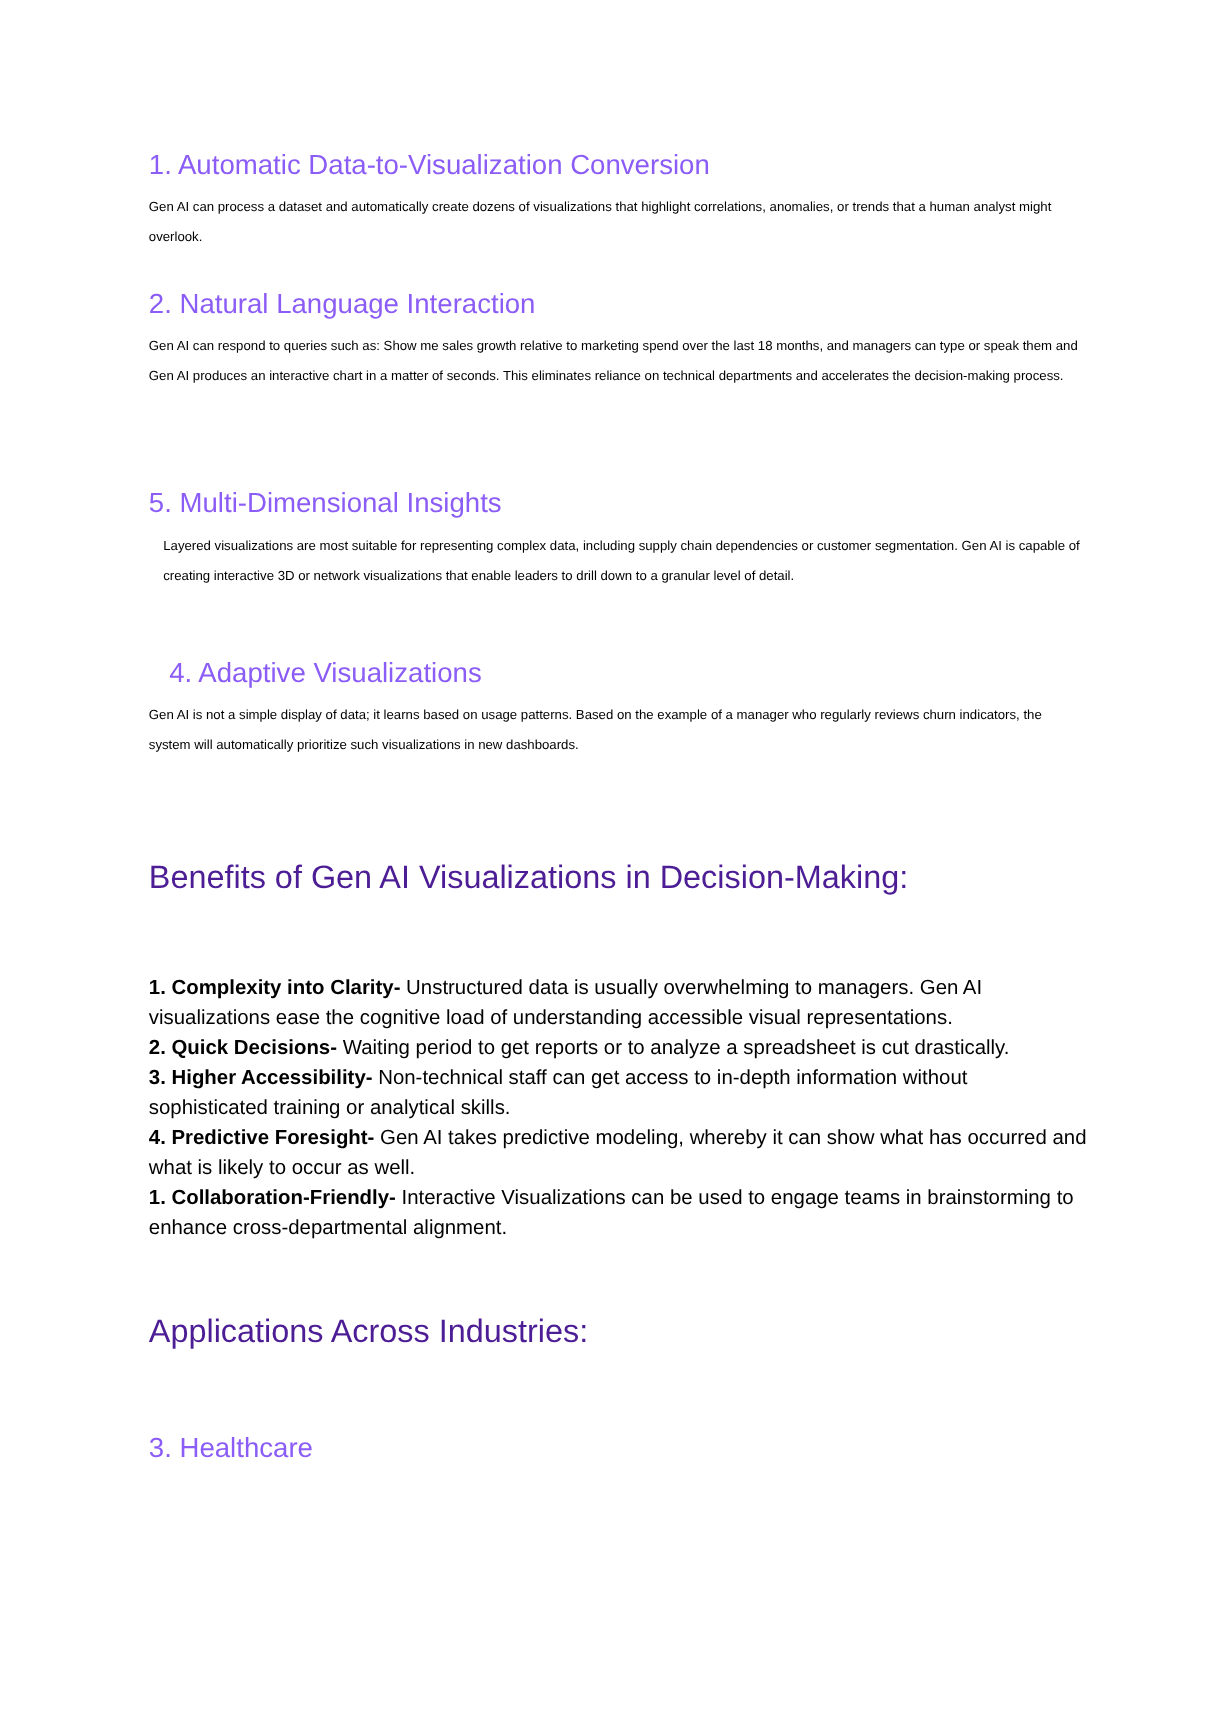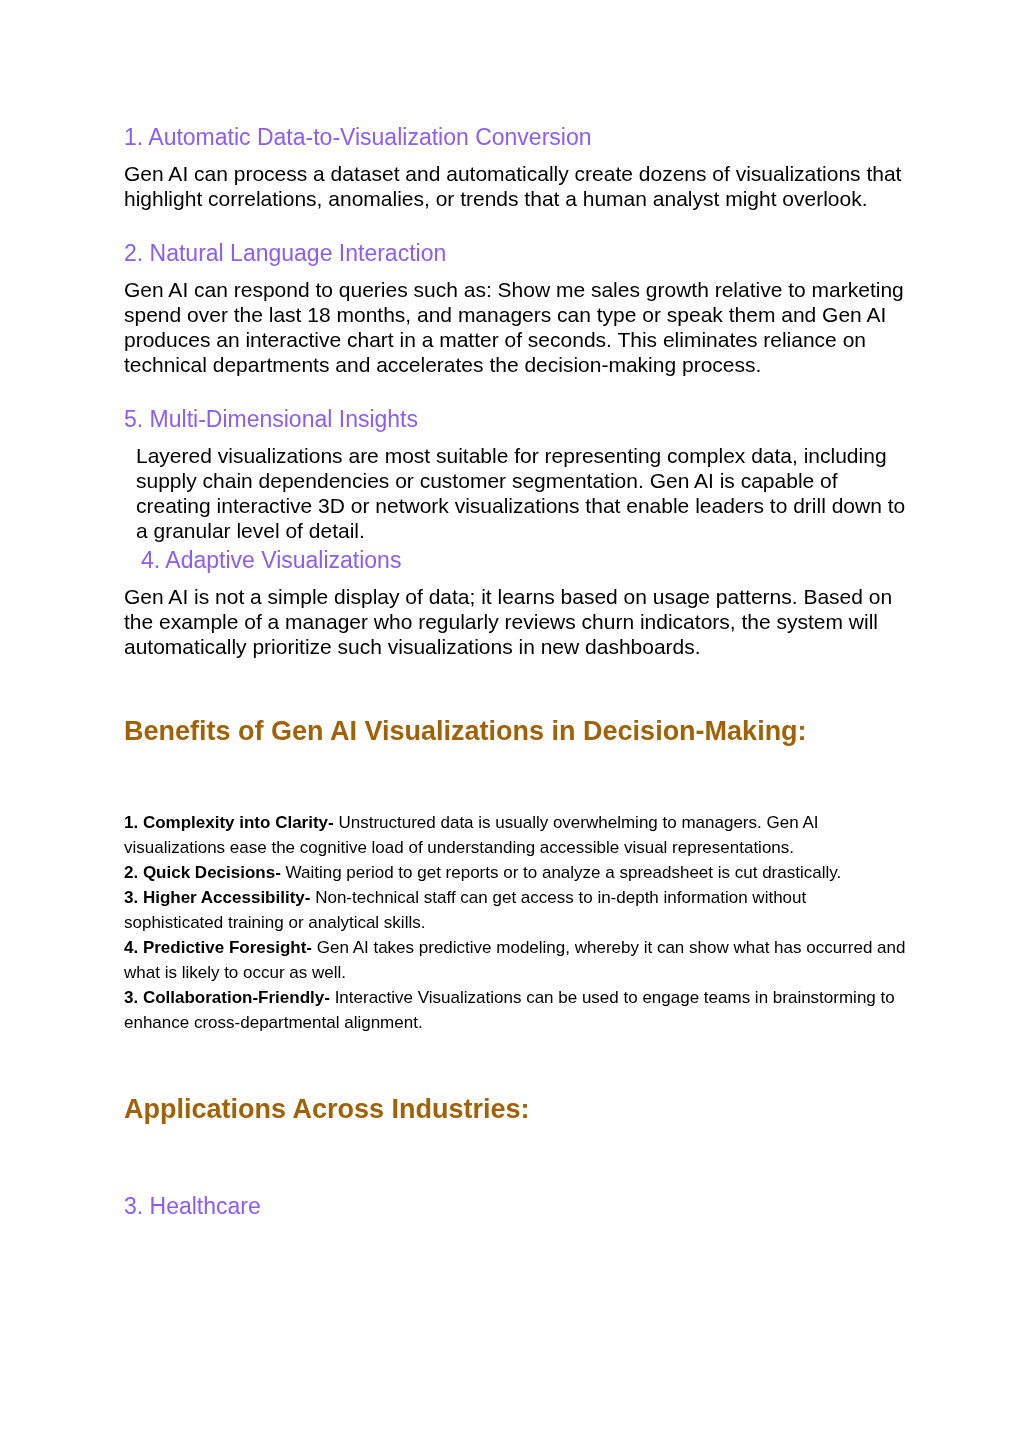--- a/index.html
+++ b/index.html
@@ -28,31 +28,31 @@
       color: #8b5cf6;
       white-space: nowrap;
       line-height: 28px;
       margin: 0;
       font-weight: normal;
     }
     .h2 {
       position: absolute;
       left: 0;
       font-size: 27px;
-      color: #a16207;
+      color: #4c1d95;
       white-space: nowrap;
       line-height: 32px;
       margin: 0;
-      font-weight: bold;
+      font-weight: normal;
     }
     .para {
       position: absolute;
       left: 0;
       width: 780px;
-      font-size: 21px;
+      font-size: 11px;
       line-height: 25px;
       color: #000000;
       margin: 0;
     }
     .benefits {
       position: absolute;
       left: 0;
       top: 810px;
       width: 785px;
       font-size: 17px;
@@ -78,20 +78,20 @@
   <h3 class="h3" style="top:546px;margin-left:17px;">4. Adaptive Visualizations</h3>
   <p class="para" style="top:584px;">Gen AI is not a simple display of data; it learns based on usage patterns. Based on the example of a manager who regularly reviews churn indicators, the system will automatically prioritize such visualizations in new dashboards.</p>
 
   <h2 class="h2" style="top:715px;">Benefits of Gen AI Visualizations in Decision-Making:</h2>
 
   <div class="benefits">
     <p class="benefit"><b>1. Complexity into Clarity-</b><span> Unstructured data is usually overwhelming to managers. Gen AI visualizations ease the cognitive load of understanding accessible visual representations.</span></p>
     <p class="benefit"><b>2. Quick Decisions-</b><span> Waiting period to get reports or to analyze a spreadsheet is cut drastically.</span></p>
     <p class="benefit"><b>3. Higher Accessibility-</b><span> Non-technical staff can get access to in-depth information without sophisticated training or analytical skills.</span></p>
     <p class="benefit"><b>4. Predictive Foresight-</b><span> Gen AI takes predictive modeling, whereby it can show what has occurred and what is likely to occur as well.</span></p>
-    <p class="benefit"><b>3. Collaboration-Friendly-</b><span> Interactive Visualizations can be used to engage teams in brainstorming to enhance cross-departmental alignment.</span></p>
+    <p class="benefit"><b>1. Collaboration-Friendly-</b><span> Interactive Visualizations can be used to engage teams in brainstorming to enhance cross-departmental alignment.</span></p>
   </div>
 
   <h2 class="h2" style="top:1093px;">Applications Across Industries:</h2>
 
   <h3 class="h3" style="top:1192px;">3. Healthcare</h3>
 
 </div>
 
 </body></html>

